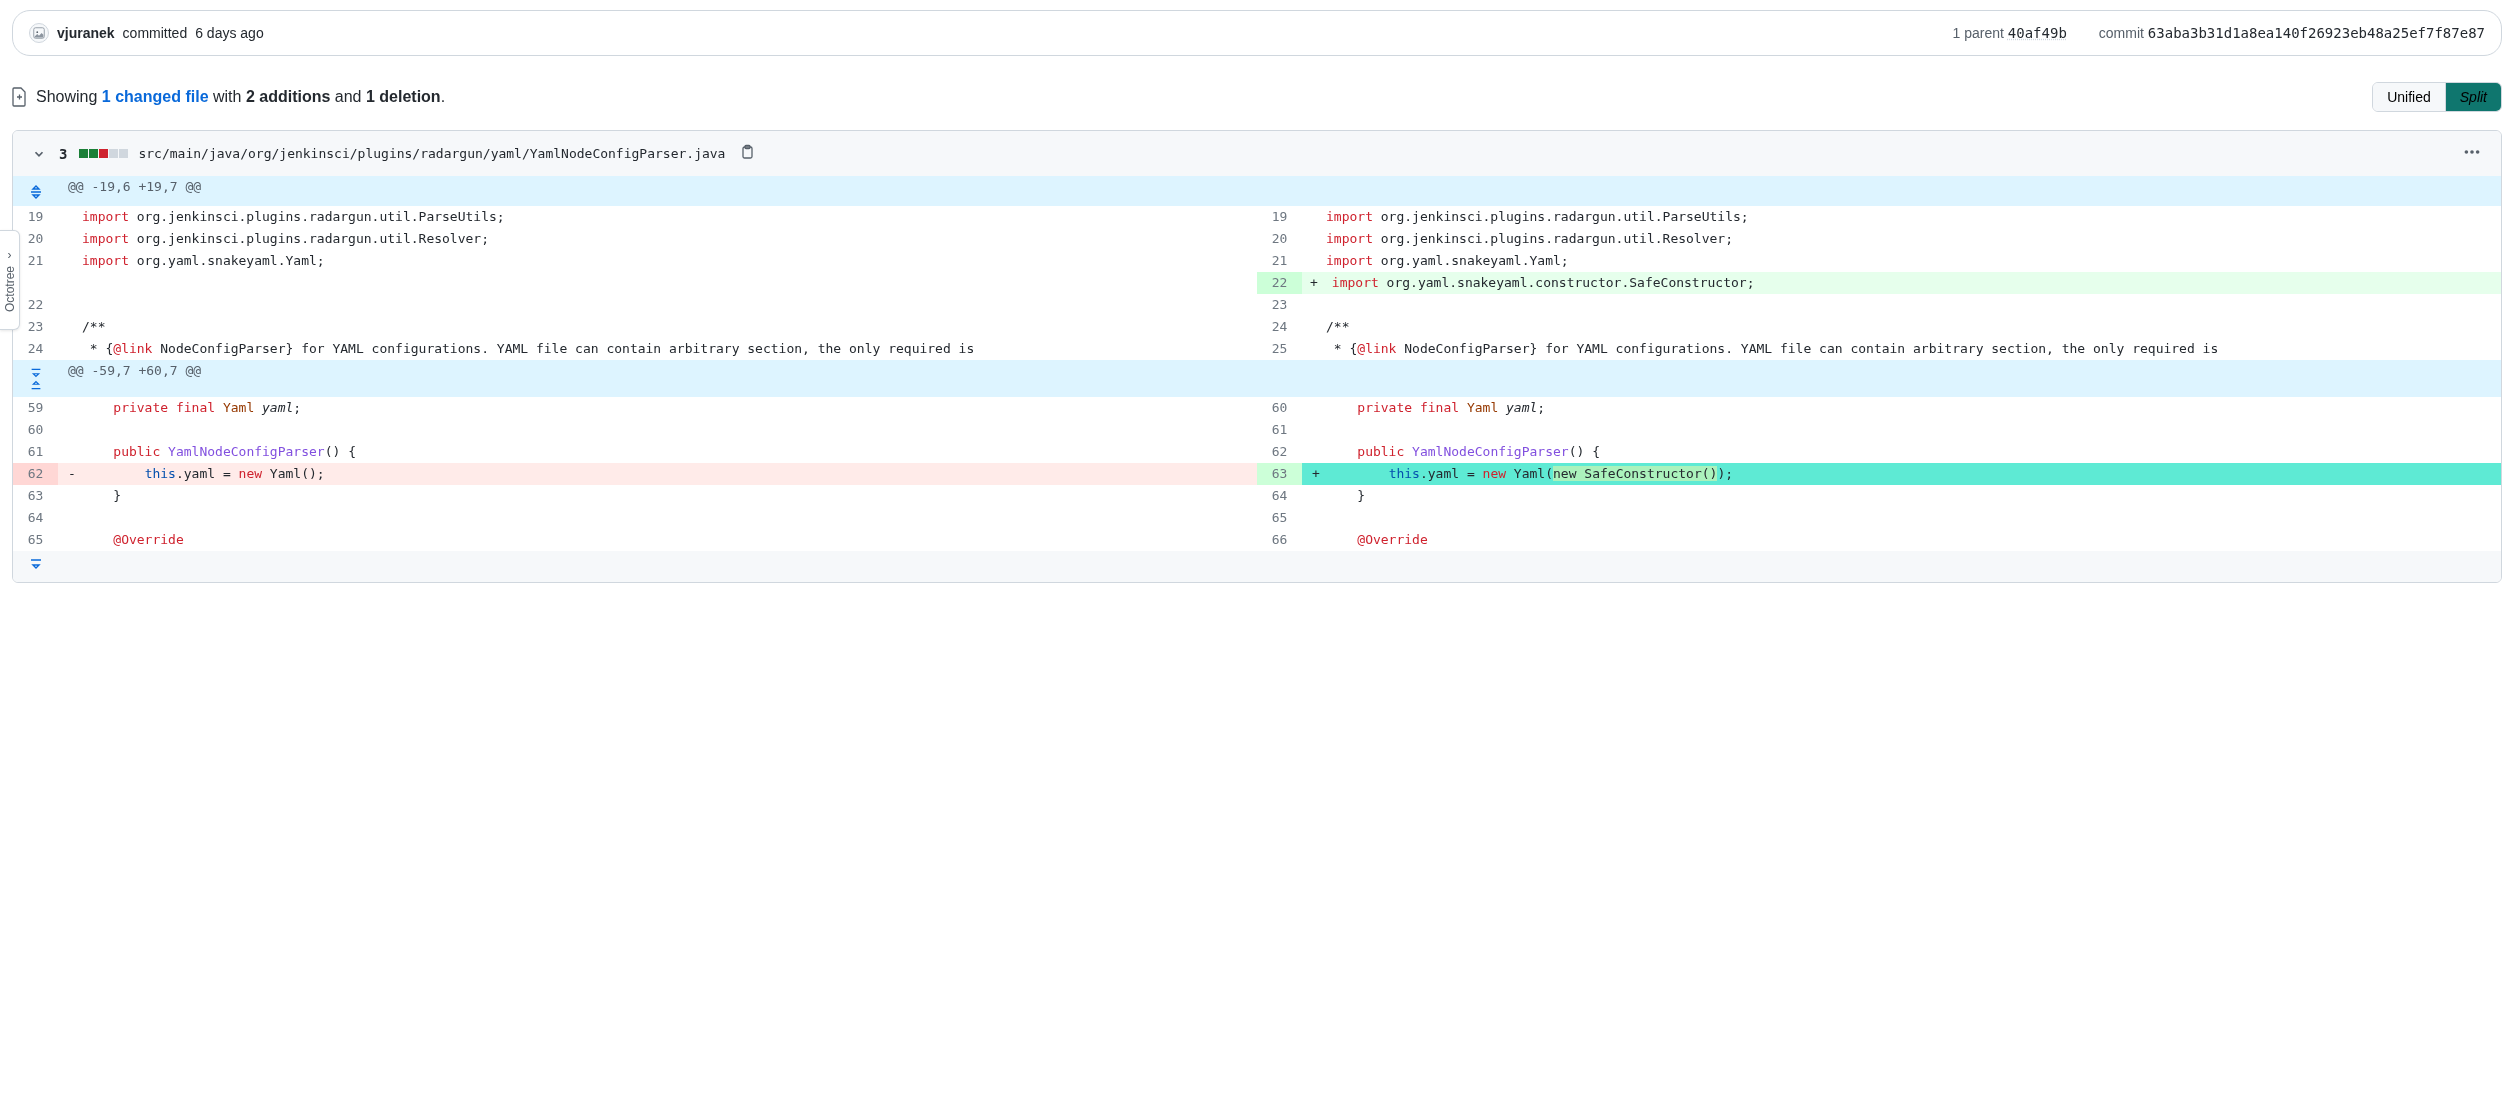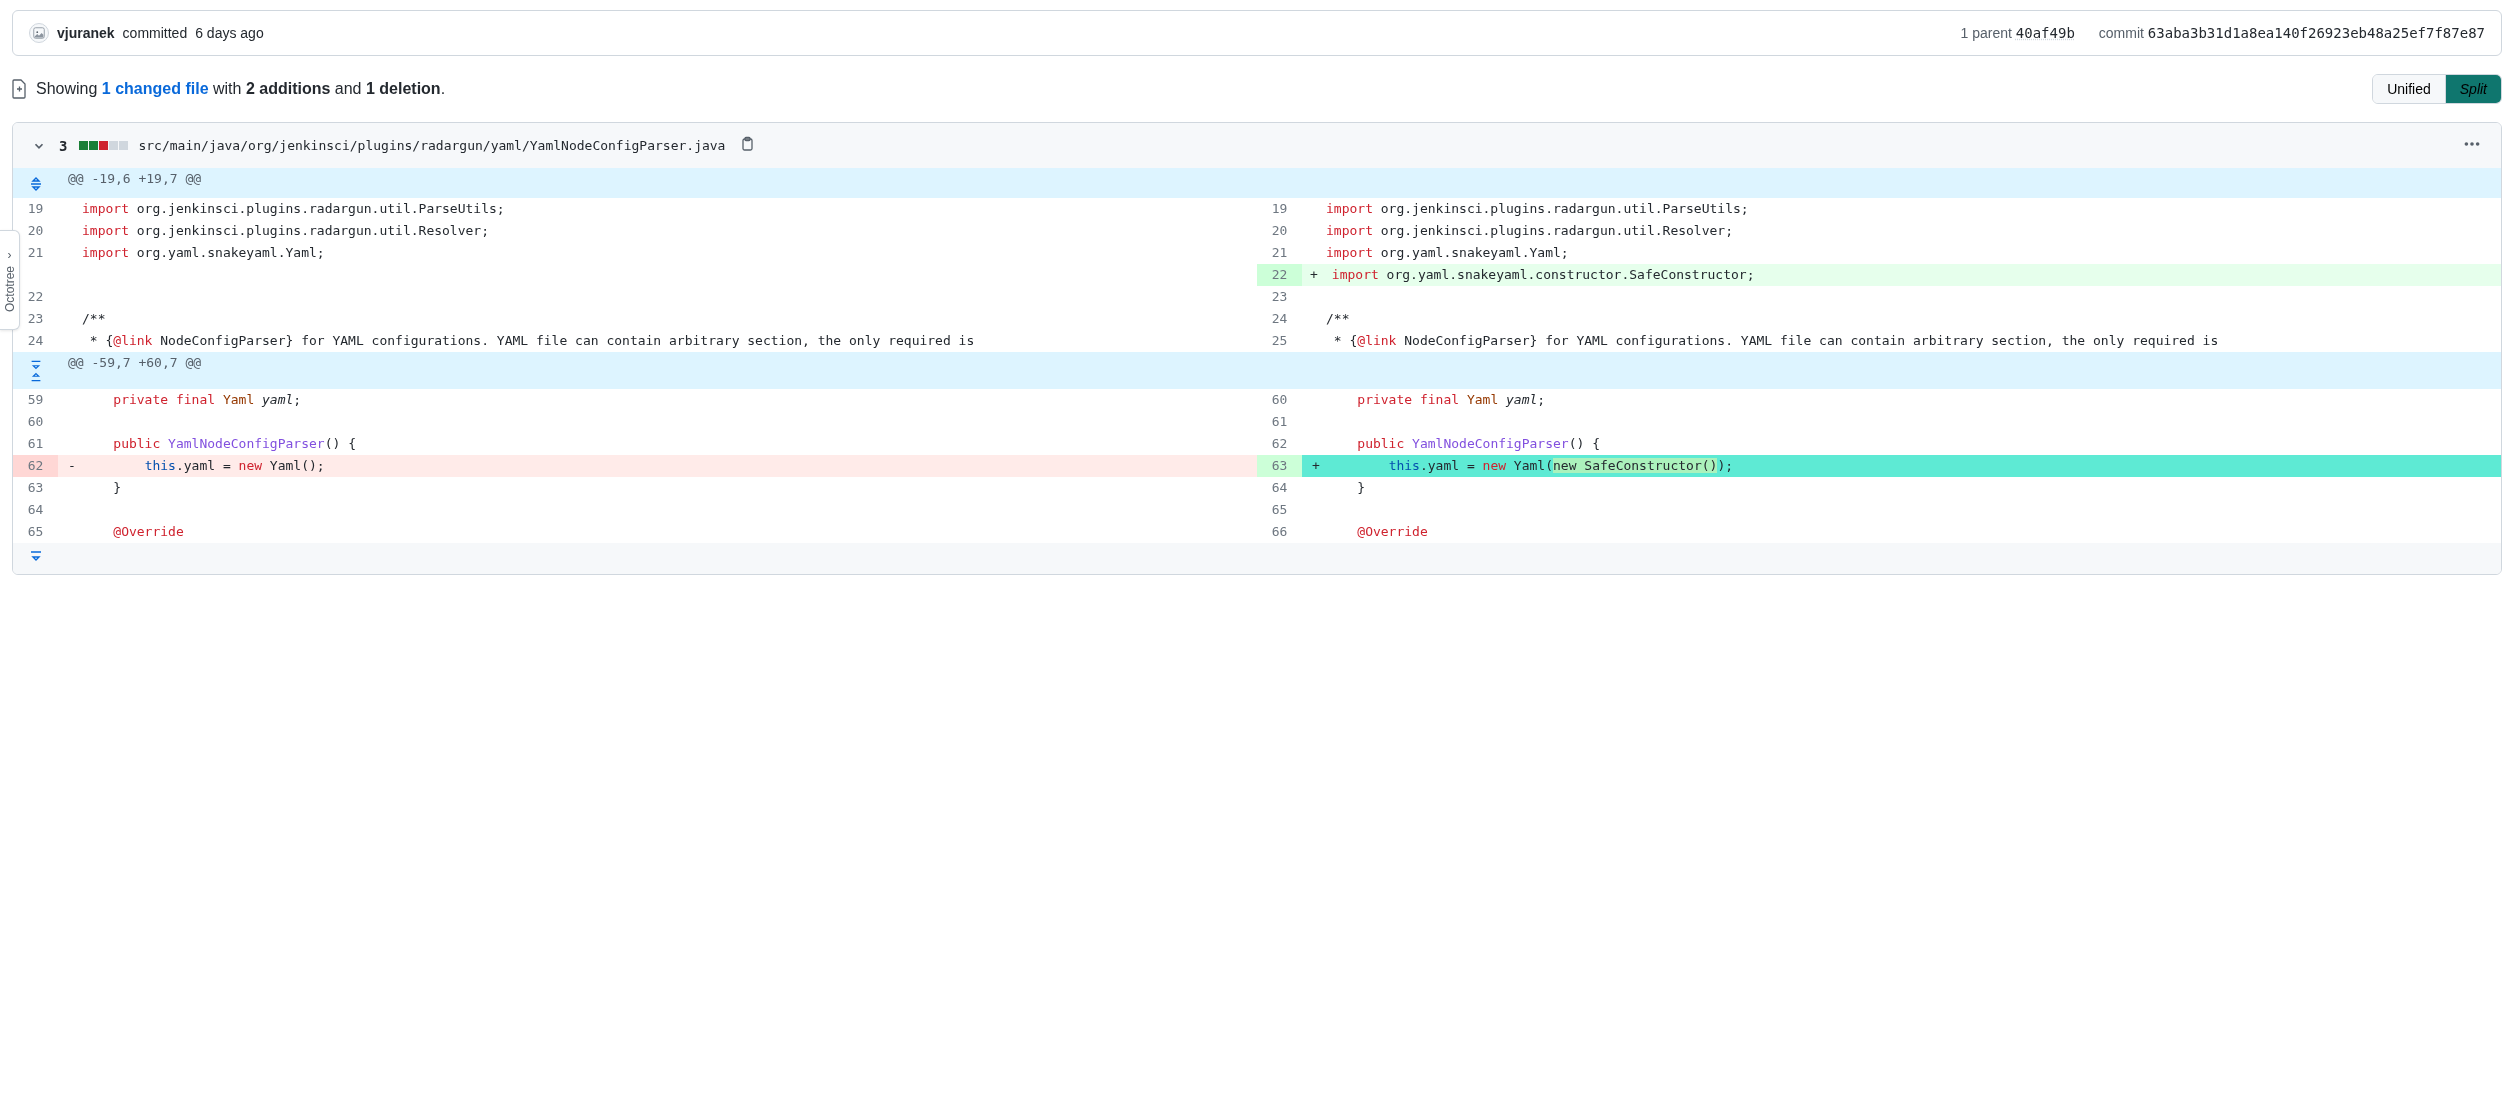--- a/index.html
+++ b/index.html
@@ -4,25 +4,25 @@
 <style>
 * { box-sizing: border-box; margin: 0; padding: 0; }
 body { font-family: -apple-system, BlinkMacSystemFont, "Segoe UI", Helvetica, Arial, sans-serif; font-size: 14px; color: #24292f; background: #ffffff; overflow-x: hidden; }
 
 
 .octotree-tab { position: fixed; left: 0; top: 230px; width: 20px; height: 100px; background: #fff; border: 1px solid #d0d7de; border-left: none; border-radius: 0 6px 6px 0; display: flex; flex-direction: column; align-items: center; justify-content: center; gap: 4px; z-index: 100; box-shadow: 0 1px 3px rgba(0,0,0,0.1); }
 .octotree-tab .chev { font-size: 12px; color: #57606a; }
 .octotree-tab .lbl { writing-mode: vertical-rl; transform: rotate(180deg); font-size: 12px; color: #57606a; }
 
 
-.commit-header { margin: 10px 12px 0 12px; border: 1px solid #d0d7de; border-radius: 6px; padding: 12px 16px; display: flex; align-items: center; justify-content: space-between; }
+.commit-header { margin: 10px 12px 8px 12px; border: 1px solid #d0d7de; border-radius: 18px; padding: 12px 16px; display: flex; align-items: center; justify-content: space-between; }
 .commit-header .left { display: flex; align-items: center; gap: 8px; }
 .commit-header .avatar { width: 20px; height: 20px; border-radius: 50%; background: #f6f8fa; border: 1px solid #d0d7de; display: flex; align-items: center; justify-content: center; font-size: 11px; color: #57606a; }
 .commit-header .author { font-weight: 600; }
-.commit-header .right { display: flex; align-items: center; gap: 24px; color: #57606a; text-align: center; }
+.commit-header .right { display: flex; align-items: center; gap: 32px; color: #57606a; text-align: center; }
 .commit-header .right .sha-short, .commit-header .right .sha-long { font-family: ui-monospace, SFMono-Regular, "SF Mono", Menlo, Consolas, monospace; color: #24292f; }
 
 
 .summary-row { display: flex; align-items: center; justify-content: space-between; padding: 18px 12px 18px 12px; }
 .summary-row .left { display: flex; align-items: center; gap: 8px; }
 .summary-row .icon-file { width: 16px; height: 20px; display: inline-block; color: #57606a; }
 .summary-row .text { font-size: 16px; }
 .summary-row .text .link { color: #0969da; font-weight: 600; }
 .summary-row .text .bold { font-weight: 600; }
 .btn-group { display: inline-flex; border: 1px solid #d0d7de; border-radius: 6px; overflow: hidden; }

